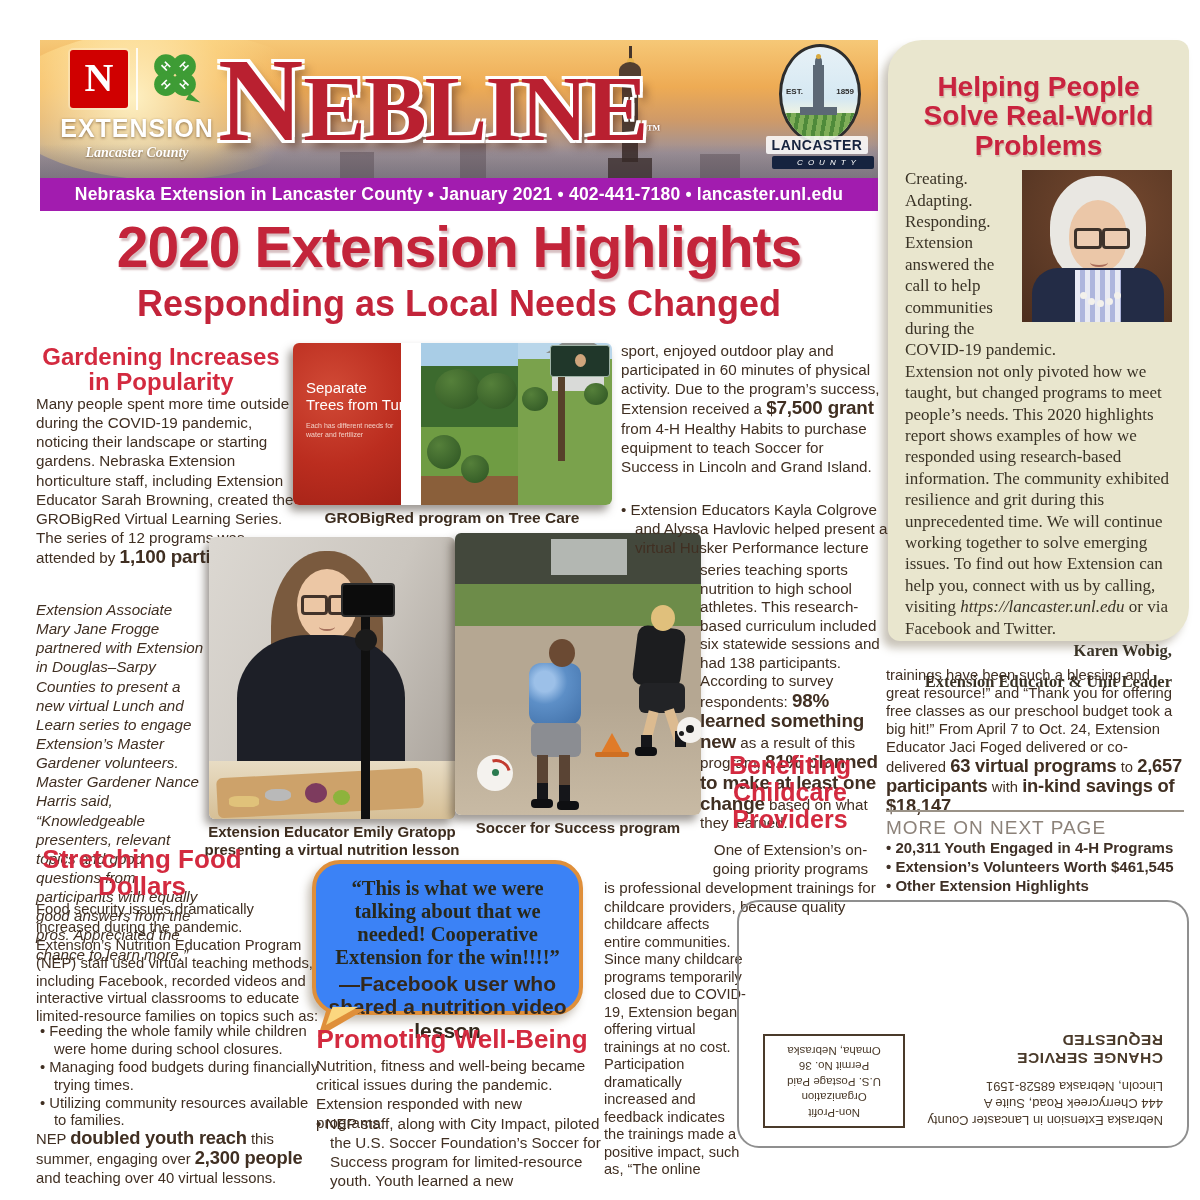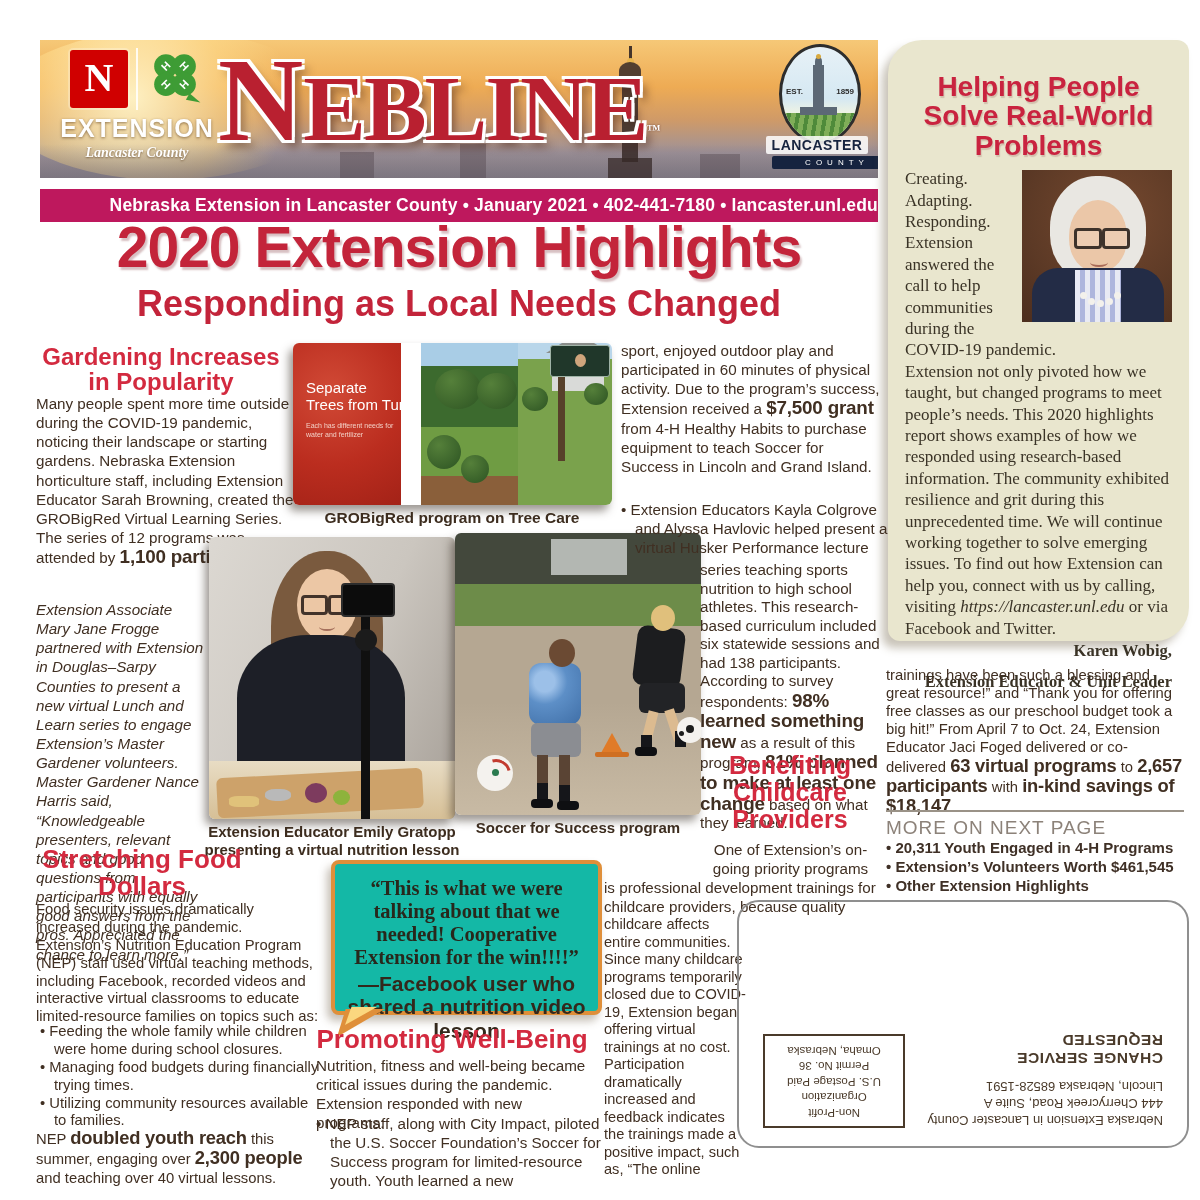--- a/index.html
+++ b/index.html
@@ -48,24 +48,24 @@
   .b-shaft{left:31px;top:18px;width:11px;height:46px;background:#5c6875;}
   .b-dome{left:33px;top:10px;width:7px;height:9px;border-radius:50% 50% 0 0;background:#5c6875;}
   .b-gold{left:34px;top:7px;width:5px;height:5px;border-radius:50%;background:#d8a93f;}
   .b-base{left:18px;top:60px;width:37px;height:8px;background:#5c6875;}
   .b-field{left:-4px;top:66px;width:84px;height:30px;
     background:repeating-linear-gradient(100deg,#4f8a3a 0 4px,#7fae58 4px 9px);}
   .b-est{top:40px;font-size:8px;font-weight:bold;color:#2d2d2d;}
   .badge-name{left:0;top:92px;width:102px;font-weight:bold;font-size:14px;color:#16233f;
     background:rgba(255,255,255,.85);border-radius:2px;letter-spacing:.5px;padding:1px 0;}
   .badge-cty{left:6px;top:112px;width:90px;font-size:8px;letter-spacing:5px;color:#fff;
-    background:#16233f;padding:2px 0 2px 20px;border-radius:2px;}
-
-  .infobar{left:40px;top:189px;width:838px;height:33px;background:#be185d;color:#fff;
-    font-weight:bold;font-size:17.5px;line-height:33px;text-align:right;letter-spacing:.2px;}
+    background:#16233f;padding:2px 0 2px 12px;border-radius:2px;font-style:italic;}
+
+  .infobar{left:40px;top:178px;width:838px;height:33px;background:#a21caf;color:#fff;
+    font-weight:bold;font-size:17.5px;line-height:33px;text-align:center;letter-spacing:.2px;}
 
   
   .headline{left:40px;top:218px;width:838px;text-align:center;color:#c3243a;font-weight:bold;
     font-size:57px;letter-spacing:-1px;line-height:1.05;text-shadow:2px 3px 2px rgba(110,30,35,.28);}
   .subhead{left:40px;top:283px;width:838px;text-align:center;color:#c3243a;font-weight:bold;
     font-size:36px;letter-spacing:0;}
 
   
   .h-red{color:#d32a3f;font-weight:bold;text-align:center;}
   .body-txt{font-size:15.2px;line-height:1.26;}
@@ -165,22 +165,22 @@
   .sc-leg2{position:absolute;width:10px;background:#dcbb90;}
   .ball{position:absolute;border-radius:50%;background:#f4f2ee;}
   .ball .dot{position:absolute;border-radius:50%;background:#1d1d1d;}
   .ball .swirl{position:absolute;border-radius:50%;border:3px solid #c23b2f;border-color:#c23b2f transparent transparent transparent;}
   .sc-cone{position:absolute;left:146px;top:200px;width:0;height:0;border-left:11px solid transparent;
     border-right:11px solid transparent;border-bottom:20px solid #e07b28;}
   .sc-cone-base{position:absolute;left:140px;top:219px;width:34px;height:5px;background:#cf6f22;border-radius:2px;}
   .cap-soccer{left:470px;top:819px;width:216px;}
 
   
-  .bubble{left:331px;top:860px;width:263px;height:147px;background:#14b8a6;border:4px solid #df8f3a;
-    border-radius:8px;box-shadow:-4px 6px 8px rgba(90,70,40,.35);}
+  .bubble{left:312px;top:860px;width:263px;height:147px;background:#3b82f6;border:4px solid #df8f3a;
+    border-radius:28px;box-shadow:-4px 6px 8px rgba(90,70,40,.35);}
   .bubble::before{content:'';position:absolute;left:2px;bottom:-26px;width:48px;height:28px;
     background:#df8f3a;clip-path:polygon(0 100%,18% 0,100% 0);}
   .bubble::after{content:'';position:absolute;left:10px;bottom:-14px;width:32px;height:18px;
     background:#fbd77f;clip-path:polygon(0 100%,20% 0,100% 0);}
   .q-text{font-family:"Liberation Serif","DejaVu Serif",serif;font-weight:bold;color:#28281c;
     font-size:20.5px;line-height:1.12;text-align:center;padding:13px 10px 0;}
   .q-attr{font-weight:bold;font-size:21px;line-height:1.12;text-align:center;color:#33281c;margin-top:3px;}
 
   
   .more{left:886px;top:810px;width:298px;border-top:2px solid #9a9287;padding-top:5px;}

